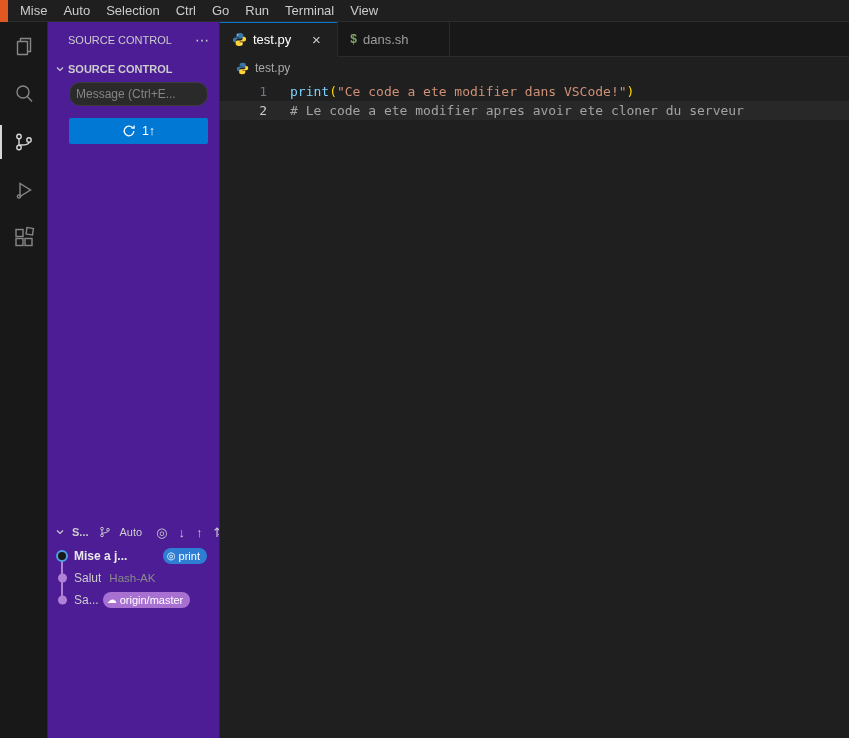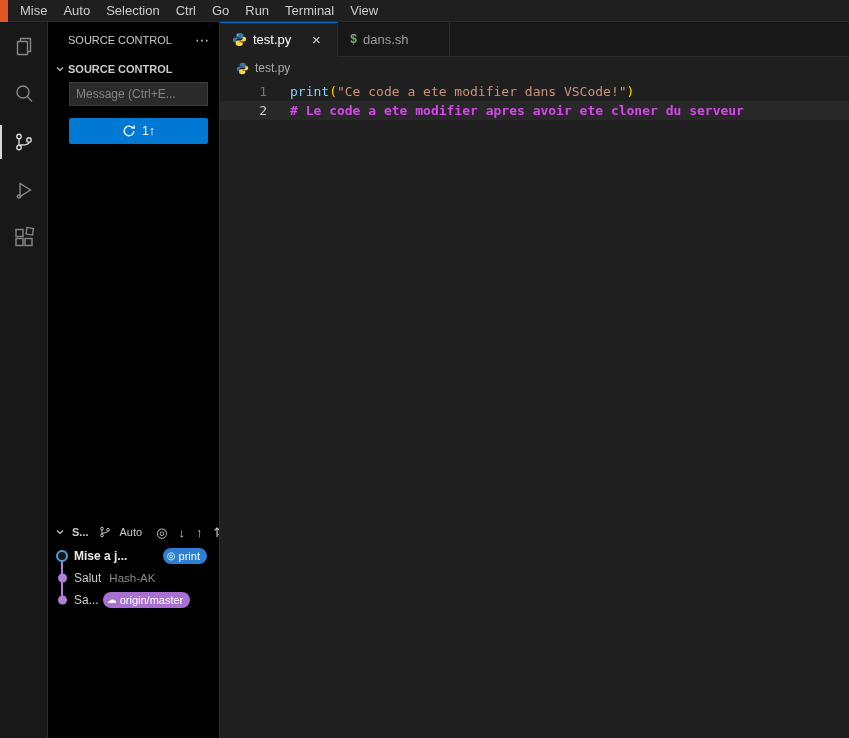--- a/index.html
+++ b/index.html
@@ -18,29 +18,29 @@
   
   .activity-bar { width:48px; flex:none; background:#181818; border-right:1px solid #2b2b2b;
                   display:flex; flex-direction:column; }
   .ab-item { height:48px; display:flex; align-items:center; justify-content:center;
              color:#868686; position:relative; cursor:pointer; }
   .ab-item.active { color:#d7d7d7; }
   .ab-item.active::before { content:""; position:absolute; left:0; top:7px; bottom:7px; width:2px; background:#d7d7d7; }
   .ab-item svg { display:block; }
 
   
-  .sidebar { width:172px; flex:none; background:#000000; border-right:1px solid #2b2b2b;
+  .sidebar { width:172px; flex:none; background:#4c1d95; border-right:1px solid #2b2b2b;
              position:relative; overflow:hidden; }
   .sc-header { display:flex; align-items:center; padding:12px 10px 0 20px; font-size:11px; color:#cccccc; }
   .more-icon { margin-left:auto; font-size:14px; color:#cccccc; cursor:pointer; line-height:10px; }
   .sc-section-row { display:flex; align-items:center; height:22px; margin-top:12px; padding-left:4px;
                     font-size:11px; font-weight:700; color:#cccccc; cursor:pointer; }
   .chev { width:16px; display:flex; justify-content:center; color:#cccccc; flex:none; }
   .commit-input { display:block; margin:2px 12px 0 21px; width:139px; height:24px;
-                  background:#2a2a2a; border:1px solid #3c3c3c; border-radius:0;
+                  background:#2a2a2a; border:1px solid #3c3c3c; border-radius:11px;
                   color:#cccccc; font-size:12px; padding:0 6px; font-family:inherit; }
   .commit-input::placeholder { color:#848484; }
   .sync-button { display:flex; align-items:center; justify-content:center; gap:6px;
                  margin:12px 12px 0 21px; width:139px; height:26px; background:#0078d4;
                  border:none; border-radius:2px; color:#fff; font-size:12.5px; cursor:pointer; font-family:inherit; }
 
   
   .graph-panel { position:absolute; left:0; right:0; top:499px; bottom:0; overflow:hidden; }
   .graph-header { display:flex; align-items:center; height:22px; padding-left:4px; gap:4px;
                   font-size:11px; color:#cccccc; white-space:nowrap; overflow:hidden; }
@@ -81,21 +81,21 @@
                 font-size:12px; color:#a9a9a9; background:#1f1f1f; cursor:pointer; }
   .code { flex:1; padding-top:3px; font-family:"DejaVu Sans Mono","Liberation Mono",monospace; font-size:13px; }
   .code-line { display:flex; align-items:center; height:19px; line-height:19px; }
   .code-line.current { background:#282828; }
   .gutter { width:47px; flex:none; text-align:right; color:#6e7681; }
   .code-line.current .gutter { color:#cccccc; }
   .line-content { padding-left:23px; white-space:pre; color:#d4d4d4; }
   .tok-function { color:#7dd3fc; }
   .tok-bracket { color:#ffd700; }
   .tok-string { color:#ce9178; }
-  .tok-comment { color:#d946ef;font-weight:bold; }
+  .tok-comment { color:#a3a3a3; }
 </style>
 </head>
 <body>
 
 <div class="app">
 
   <div class="menu-bar">
     <div class="window-accent"></div>
     <span class="menu-item">Mise</span>
     <span class="menu-item">Auto</span>

